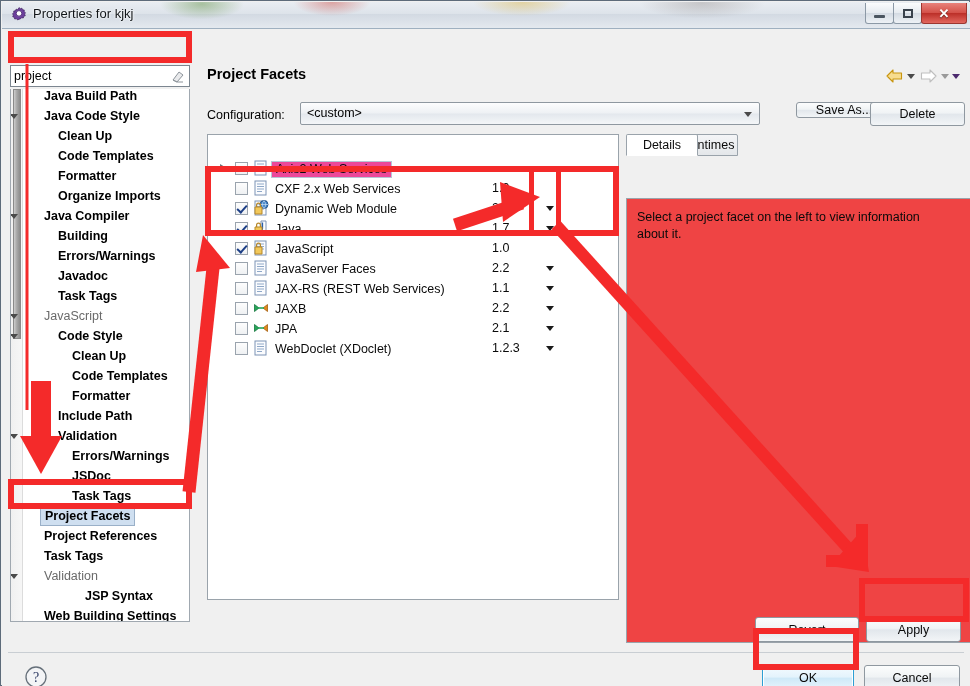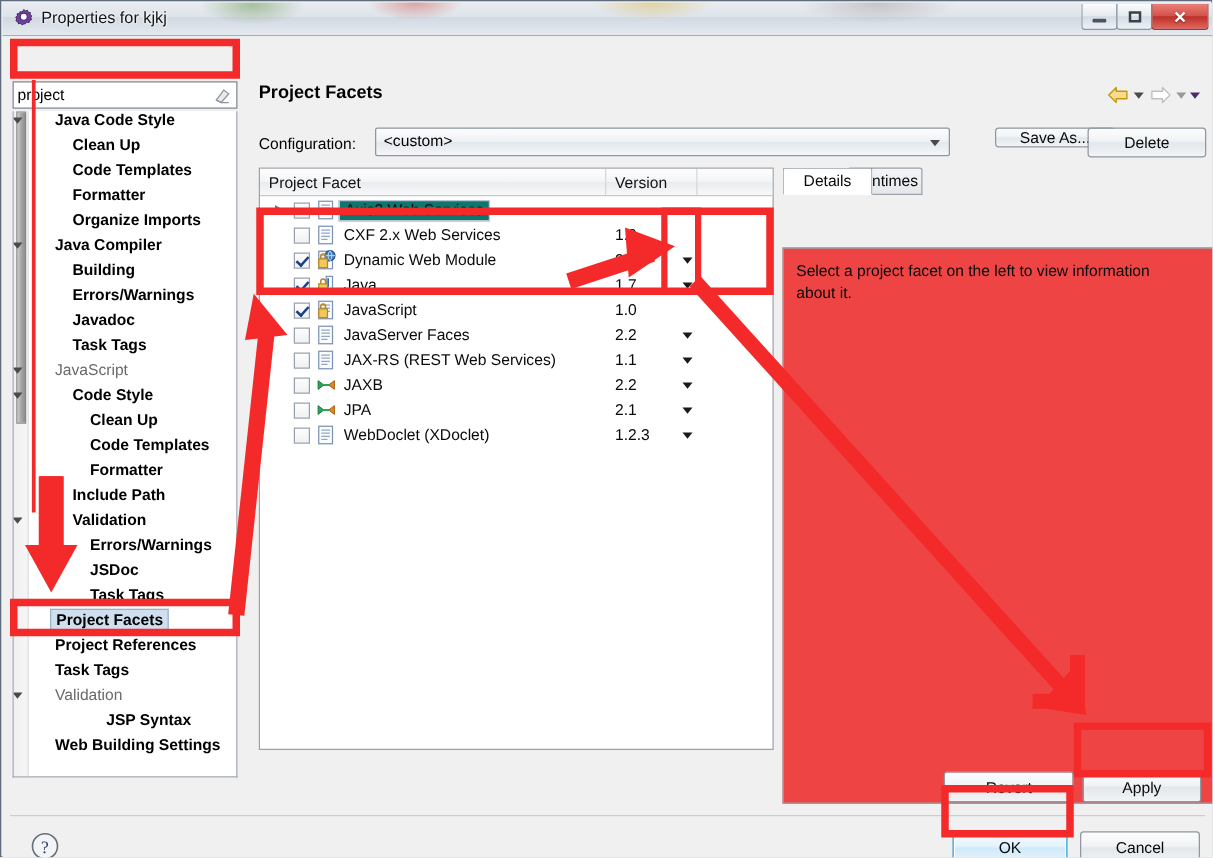--- a/index.html
+++ b/index.html
@@ -239,21 +239,21 @@
     border-right: 4px solid transparent;
     border-top: 5px solid #1a1a1a; }
   .frow .expander {
     position: absolute; left: 12px; top: 6px;
     width: 0; height: 0;
     border-left: 5px solid #6f7479;
     border-top: 3.5px solid transparent;
     border-bottom: 3.5px solid transparent;
   }
   .frow .namewrap.selbox .fname {
-    background: #0f766e; border: 1px solid #b8c6d6;
+    background: #ec4899; border: 1px solid #b8c6d6;
     padding: 0 4px; margin-left: 2px; line-height: 15px; display:inline-block;
   }
 
   
   .tabs { position: absolute; left: 624px; top: 105px; width: 340px; height: 22px; }
   .tab {
     position: absolute; top: 0; height: 22px;
     border: 1px solid #9aa3ab; box-sizing: border-box;
     font-size: 12.5px; color: #0a0a0a;
     display: flex; align-items: center; justify-content: center;
@@ -337,20 +337,21 @@
             <path d="M3 11 L7 13 L13 13" fill="none" stroke="#8d949b" stroke-width="1"></path>
           </svg>
         </span>
       </div>
 
       <div class="tree">
         <div class="tree-scroll-track">
           <div class="tree-scroll-thumb"></div>
         </div>
         <div class="tree-items" id="tree-items">
+            <div class="tnode bold" style="padding-left: 22px;"><span class="lbl">Java Build Path</span></div>
             <div class="tnode bold" style="padding-left: 22px;"><span class="twist open"></span><span class="lbl">Java Code Style</span></div>
             <div class="tnode bold" style="padding-left: 36px;"><span class="lbl">Clean Up</span></div>
             <div class="tnode bold" style="padding-left: 36px;"><span class="lbl">Code Templates</span></div>
             <div class="tnode bold" style="padding-left: 36px;"><span class="lbl">Formatter</span></div>
             <div class="tnode bold" style="padding-left: 36px;"><span class="lbl">Organize Imports</span></div>
             <div class="tnode bold" style="padding-left: 22px;"><span class="twist open"></span><span class="lbl">Java Compiler</span></div>
             <div class="tnode bold" style="padding-left: 36px;"><span class="lbl">Building</span></div>
             <div class="tnode bold" style="padding-left: 36px;"><span class="lbl">Errors/Warnings</span></div>
             <div class="tnode bold" style="padding-left: 36px;"><span class="lbl">Javadoc</span></div>
             <div class="tnode bold" style="padding-left: 36px;"><span class="lbl">Task Tags</span></div>
@@ -393,25 +394,20 @@
 
       <div class="cfg-label">Configuration:</div>
       <div class="cfg-combo">
         <span class="val">&lt;custom&gt;</span>
         <span class="cd caretdown"></span>
       </div>
       <div class="btn btn-saveas">Save As...</div>
       <div class="btn btn-delete">Delete</div>
 
       <div class="facet-table">
-        <div class="fhead">
-          <div class="hc c1">Project Facet</div>
-          <div class="hc c2">Version</div>
-          <div class="hc c3"></div>
-        </div>
         <div class="frows" id="facet-rows">
             <div class="frow">
               <span class="expander"></span>
               <span class="fchk"></span>
               <span class="ficon"><svg width="16" height="16" viewBox="0 0 16 16">
                   <rect x="2" y="1" width="11" height="14" fill="#fbfcfe" stroke="#7d93b5" stroke-width="1"></rect>
                   <line x1="4" y1="4" x2="11" y2="4" stroke="#8fa8c8" stroke-width="1"></line>
                   <line x1="4" y1="6.5" x2="11" y2="6.5" stroke="#8fa8c8" stroke-width="1"></line>
                   <line x1="4" y1="9" x2="11" y2="9" stroke="#8fa8c8" stroke-width="1"></line>
                   <line x1="4" y1="11.5" x2="9" y2="11.5" stroke="#8fa8c8" stroke-width="1"></line>

